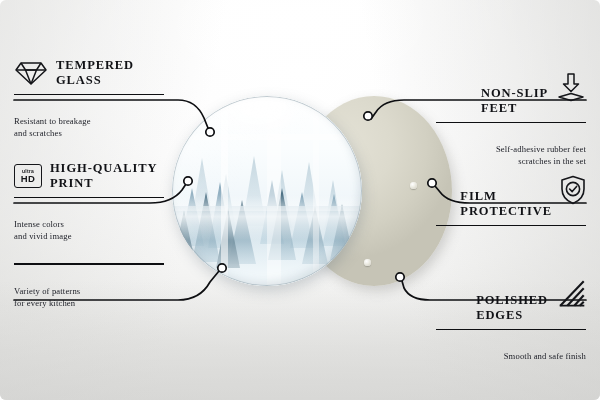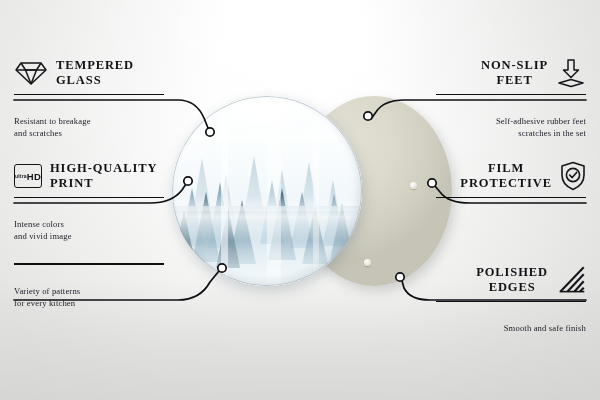--- a/index.html
+++ b/index.html
@@ -5,20 +5,21 @@
   html,body{margin:0;padding:0;}
   body{
     width:600px;height:400px;overflow:hidden;
     font-family:"Liberation Serif", serif;
     background:#ffffff;
   }
   #stage{
     position:relative;width:600px;height:400px;overflow:hidden;
     background:
       radial-gradient(120% 90% at 50% 18%, #ffffff 0%, #fdfdfd 30%, #f4f4f3 58%, #e9e9e7 78%, #e2e2e0 100%);
+    border-radius: 6px;
   }
   
   .bg-shade{position:absolute;inset:0;pointer-events:none;}
   .bg-shade.left{background:linear-gradient(100deg, rgba(220,220,218,.55) 0%, rgba(255,255,255,0) 34%);}
   .bg-shade.right{background:linear-gradient(260deg, rgba(214,214,212,.60) 0%, rgba(255,255,255,0) 36%);}
   .bg-shade.bottom{background:linear-gradient(0deg, rgba(205,205,203,.55) 0%, rgba(255,255,255,0) 30%);}
   .bg-shade.topglow{background:radial-gradient(60% 42% at 50% 6%, rgba(255,255,255,.95) 0%, rgba(255,255,255,0) 72%);}
 
   
   #product{position:absolute;left:0;top:0;width:600px;height:400px;}
@@ -69,32 +70,32 @@
   .feat{position:absolute;}
   .feat .head{display:flex;align-items:center;gap:8px;}
   .feat.left .head{justify-content:flex-start;}
   .feat.right .head{justify-content:flex-end;}
   .ttl{
     font-family:"Liberation Serif", serif;
     font-weight:700;font-size:12.5px;letter-spacing:.9px;color:#111216;
     line-height:1.22;text-transform:uppercase;
   }
   .feat.left .ttl{text-align:left;}
-  .feat.right .ttl{text-align:center;}
+  .feat.right .ttl{text-align:left;margin-top:28px;}
   .rule{height:1.6px;background:#0e0f12;margin-top:5px;}
   .sub{
     font-family:"Liberation Serif", serif;
     font-size:8.6px;color:#20222a;line-height:1.42;margin-top:20px;letter-spacing:.15px;
   }
   .feat.right .sub{text-align:right;}
   .ico{flex:0 0 auto;display:block;}
 
   
   .hdbox{width:26px;height:22px;border:1.6px solid #15161a;border-radius:3px;
-    display:flex;flex-direction:row;align-items:center;justify-content:center;line-height:1;}
+    display:flex;flex-direction:column;align-items:center;justify-content:center;line-height:1;}
   .hdbox .u{font-family:"Liberation Sans",sans-serif;font-size:5px;font-weight:700;letter-spacing:.2px;color:#15161a;}
   .hdbox .h{font-family:"Liberation Sans",sans-serif;font-size:9.5px;font-weight:700;letter-spacing:.3px;color:#15161a;margin-top:.5px;}
 </style>
 </head>
 <body>
 
 <div id="stage">
 
   <div class="bg-shade topglow"></div>
   <div class="bg-shade left"></div>

